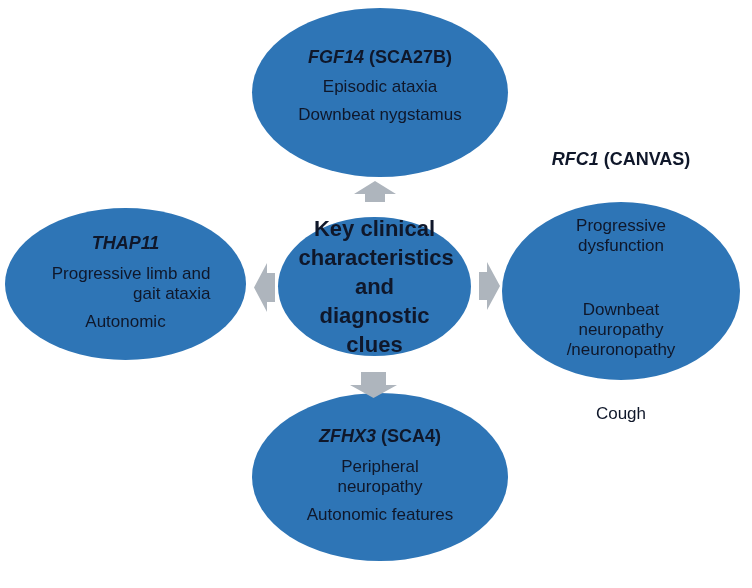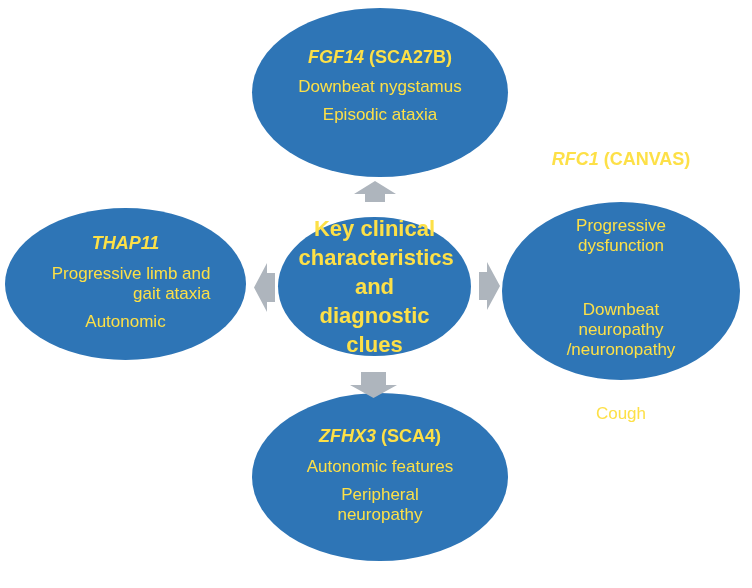--- a/index.html
+++ b/index.html
@@ -12,21 +12,21 @@
     width: 752px;
     height: 588px;
     background: #ffffff;
     font-family: "Liberation Sans", sans-serif;
     overflow: hidden;
   }
   .ellipse {
     position: absolute;
     border-radius: 50%;
     background: #2E75B6; 
-    color: #fde047;
+    color: #0f172a;
     display: flex;
     flex-direction: column;
     align-items: center;
     justify-content: center;
     text-align: center;
   }
   .node-top    { left: 252px; top: 8px;   width: 256px; height: 169px; padding-bottom: 10px; box-sizing: border-box; }
   .node-left   { left: 5px;   top: 208px; width: 241px; height: 152px; }
   .node-right  { left: 502px; top: 202px; width: 238px; height: 178px; padding-bottom: 6px; box-sizing: border-box; gap: 36px; }
   .node-bottom { left: 252px; top: 393px; width: 256px; height: 168px; }
@@ -62,41 +62,41 @@
   .arrow-down  { left: 350px; top: 372px; }
   .arrow-left  { left: 254px; top: 263px; }
 </style>
 </head>
 <body>
 
 <div class="stage">
 
   <div class="ellipse node-top" data-bind-style="background:diagram.colors.node_fill" style="background: rgb(46, 117, 182);">
     <div class="node-title"><span class="gene" data-bind="diagram.nodes.top.gene">FGF14</span><span class="suffix" data-bind="diagram.nodes.top.suffix"> (SCA27B)</span></div>
+    <p class="line" data-bind="diagram.nodes.top.lines.1">Episodic ataxia</p>
     <p class="line" data-bind="diagram.nodes.top.lines.0">Downbeat nygstamus</p>
-    <p class="line" data-bind="diagram.nodes.top.lines.1">Episodic ataxia</p>
   </div>
 
   <div class="ellipse node-left" data-bind-style="background:diagram.colors.node_fill" style="background: rgb(46, 117, 182); text-align: right;">
     <div class="node-title"><span class="gene" data-bind="diagram.nodes.left.gene">THAP11</span><span class="suffix" data-bind="diagram.nodes.left.suffix"></span></div>
     <p class="line" data-bind="diagram.nodes.left.lines.0">Progressive limb and gait ataxia</p>
     <p class="line" data-bind="diagram.nodes.left.lines.1">Autonomic</p>
   </div>
 
   <div class="ellipse node-right" data-bind-style="background:diagram.colors.node_fill" style="background: rgb(46, 117, 182);">
     <div class="node-title"><span class="gene" data-bind="diagram.nodes.right.gene">RFC1</span><span class="suffix" data-bind="diagram.nodes.right.suffix"> (CANVAS)</span></div>
     <p class="line" data-bind="diagram.nodes.right.lines.0">Progressive dysfunction</p>
     <p class="line" data-bind="diagram.nodes.right.lines.1">Downbeat neuropathy /neuronopathy</p>
     <p class="line" data-bind="diagram.nodes.right.lines.2">Cough</p>
   </div>
 
   <div class="ellipse node-bottom" data-bind-style="background:diagram.colors.node_fill" style="background: rgb(46, 117, 182);">
     <div class="node-title"><span class="gene" data-bind="diagram.nodes.bottom.gene">ZFHX3</span><span class="suffix" data-bind="diagram.nodes.bottom.suffix"> (SCA4)</span></div>
+    <p class="line" data-bind="diagram.nodes.bottom.lines.0">Peripheral neuropathy</p>
     <p class="line" data-bind="diagram.nodes.bottom.lines.1">Autonomic features</p>
-    <p class="line" data-bind="diagram.nodes.bottom.lines.0">Peripheral neuropathy</p>
   </div>
 
   <div class="ellipse node-center" data-bind-style="background:diagram.colors.node_fill" style="background: rgb(46, 117, 182);">
     <p class="center-label" data-bind="diagram.center_node.label">Key clinical characteristics and diagnostic clues</p>
   </div>
 
   <svg class="arrow arrow-up" width="42" height="21" viewBox="0 0 42 21">
     <polygon points="21,0 42,13 31,13 31,21 11,21 11,13 0,13" fill="#AEB5BD"></polygon>
   </svg>
 

